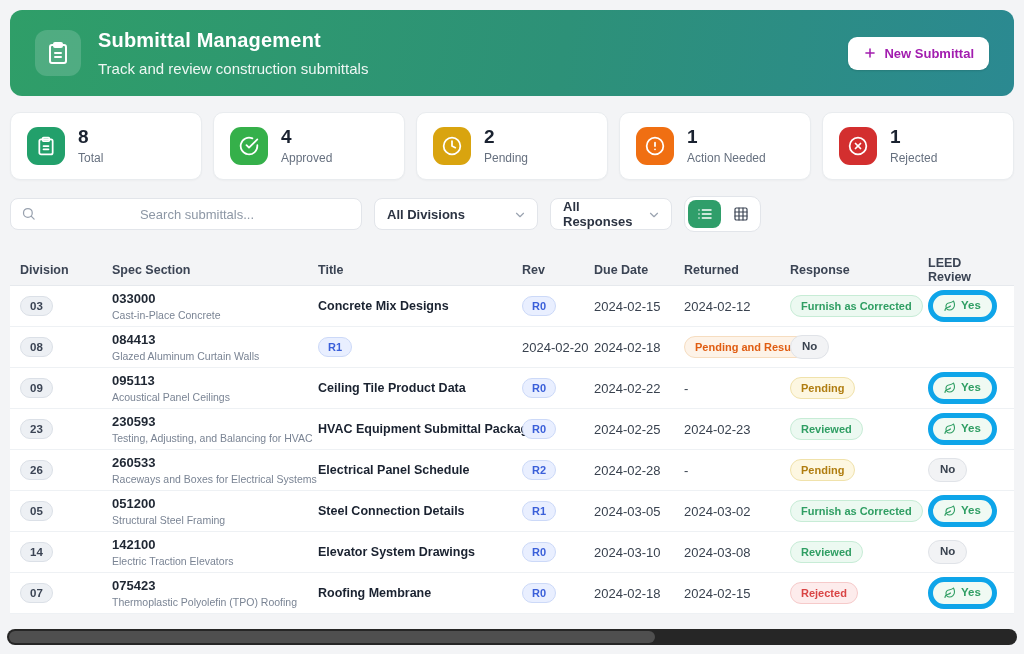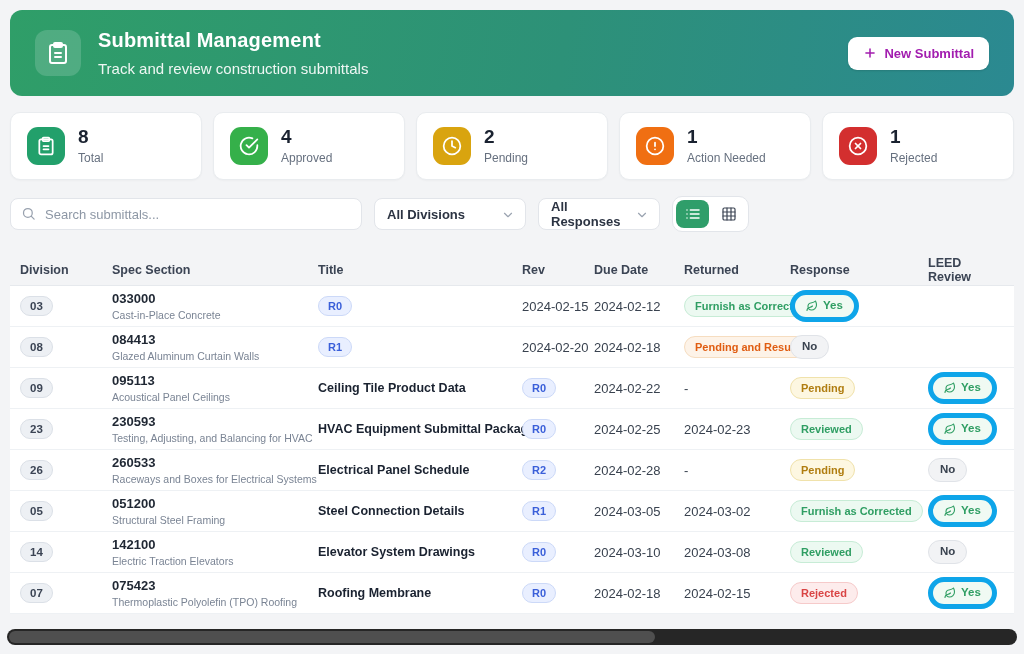--- a/index.html
+++ b/index.html
@@ -46,31 +46,31 @@
   }
   .stat-value { font-size:19px; font-weight:700; color:#1a2230; line-height:1.1; }
   .stat-label { font-size:12px; color:#66707f; margin-top:3px; }
 
   
   .filters { display:flex; align-items:center; gap:12px; margin-top:16px; }
   .search-box { position:relative; width:352px; }
   .search-box input {
     width:100%; height:32px; border:1px solid #e2e5ea; border-radius:8px;
     padding:0 12px 0 34px; font-size:13px; font-family:inherit; color:#333;
-    background:#fff; outline:none;
+    background:#fff; outline:none;text-align:center;
   }
   .search-box input::placeholder { color:#8d97a5; }
   .search-icon { position:absolute; left:11px; top:8px; color:#98a1ae; line-height:0; }
   .select {
     position:relative; height:32px; background:#fff; border:1px solid #e2e5ea;
     border-radius:8px; display:flex; align-items:center;
     padding:0 32px 0 12px; font-size:13px; font-weight:600; color:#2b3342; cursor:pointer;
   }
   .select .chev { position:absolute; right:10px; top:9px; color:#9aa3b0; line-height:0; }
-  .select.divisions { width:152px; }
+  .select.divisions { width:164px; }
   .select.responses { width:122px; }
   .view-toggle {
     background:#fff; border:1px solid #e2e5ea; border-radius:10px;
     padding:3px; display:flex; gap:3px;
   }
   .vt-btn {
     width:33px; height:28px; border-radius:8px; border:none; background:transparent;
     color:#3c4554; display:flex; align-items:center; justify-content:center;
     cursor:pointer; line-height:0;
   }
@@ -286,20 +286,21 @@
         <div class="th">Response</div>
         <div class="th">LEED Review</div>
       </div>
     <div id="table-body">
         <div class="trow">
           <div><span class="div-badge">03</span></div>
           <div>
             <div class="spec-code">033000</div>
             <div class="spec-desc">Cast-in-Place Concrete</div>
           </div>
+          <div class="cell-title">Concrete Mix Designs</div>
           <div><span class="rev-badge">R0</span></div>
           <div class="date">2024-02-15</div>
           <div class="date">2024-02-12</div>
           <div><span class="pill green">Furnish as Corrected</span></div>
           <div><span class="leed-pill yes"><span class="leaf"><svg width="12" height="12" viewBox="0 0 24 24" fill="none" stroke="currentColor" stroke-width="2.2" stroke-linecap="round" stroke-linejoin="round">
                   <path d="M11 20A7 7 0 0 1 9.8 6.1C15.5 5 17 4.48 19 2c1 2 2 4.18 2 8 0 5.5-4.78 10-10 10Z"></path>
                   <path d="M2 21c0-3 1.85-5.36 5.08-6C9.5 14.52 12 13 13 12"></path>
                 </svg></span>Yes</span></div>
         </div>
         <div class="trow">

